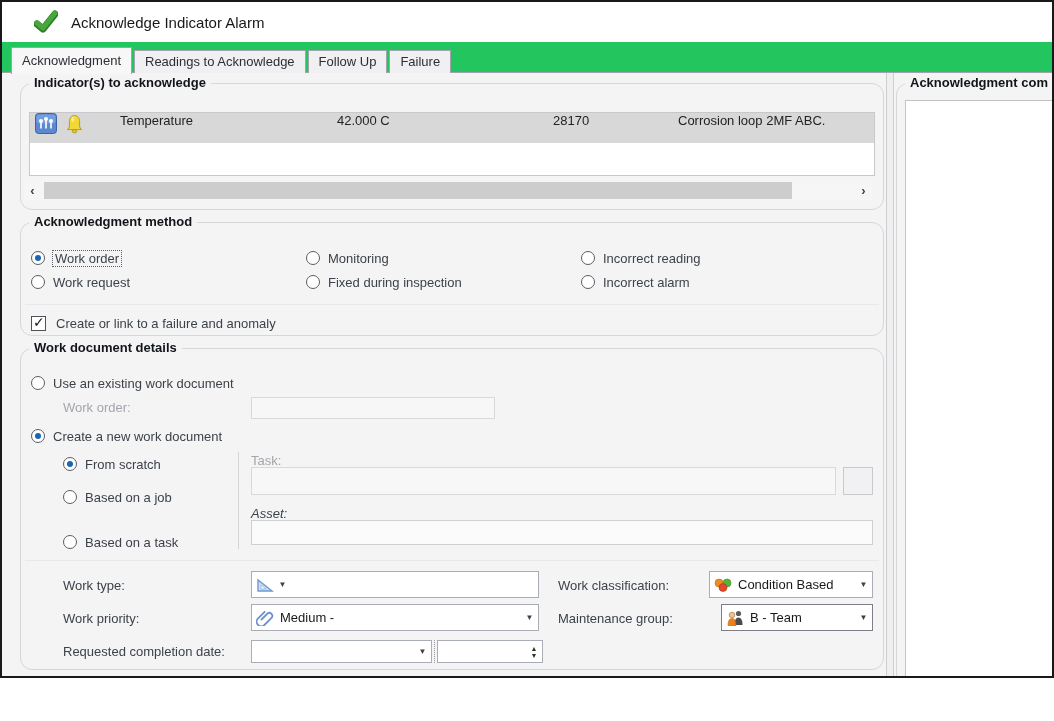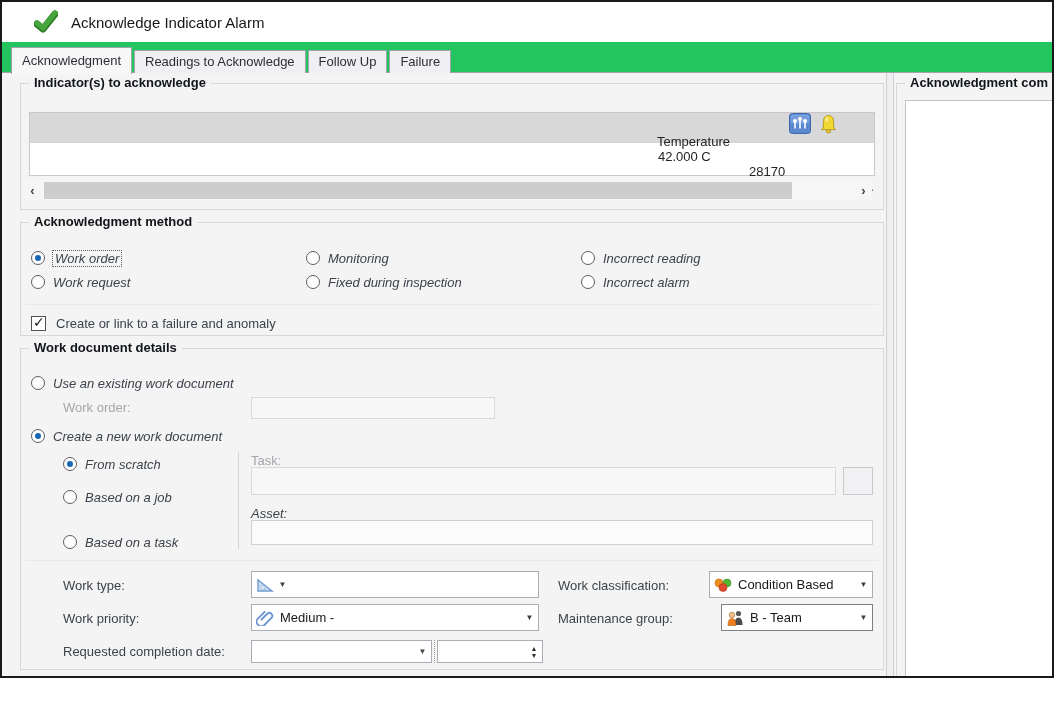--- a/index.html
+++ b/index.html
@@ -13,37 +13,37 @@
 
   
   .tabstrip { position:absolute; left:9px; top:44px; height:27px; display:flex; align-items:flex-end; z-index:3; }
   .tab { border:1px solid #a0a3ab; border-bottom:none; background:#f0f0f2; height:23px; padding:3px 10px 0 10px; color:#2b2f35; margin-right:2px; white-space:nowrap; }
   .tab.active { background:#f7f7f8; height:27px; padding-top:5px; position:relative; top:1px; z-index:4; }
 
   
   .content { position:absolute; left:0; top:70px; right:0; bottom:0; background:#f4f4f5; border-top:1px solid #a0a3ab; }
 
   
-  .grp { position:absolute; border:1px solid #d7d7d9; border-radius:0; }
+  .grp { position:absolute; border:1px solid #d7d7d9; border-radius:12px; }
   .grp > .t { position:absolute; top:-9px; left:8px; background:#f4f4f5; padding:0 5px; font-weight:bold; color:#111418; white-space:nowrap; }
 
   
   .tbl { position:absolute; left:8px; top:28px; width:846px; height:64px; background:#fff; border:1px solid #c8c8ca; }
-  .tblrow { height:30px; background:#d8d8d8; display:flex; align-items:flex-end; color:#232323;flex-direction:column; }
+  .tblrow { height:30px; background:#d8d8d8; display:flex; align-items:flex-start; color:#232323; }
   .c-icons { width:90px; display:flex; align-items:center; padding-left:5px; gap:9px; }
-  .c-name { width:217px; } .c-value { width:216px;margin-left:20px; } .c-id { width:125px; } .c-desc { flex:1; }
+  .c-name { width:217px; } .c-value { width:216px; } .c-id { width:125px; } .c-desc { flex:1; }
 
   
   .hscroll { position:absolute; left:3px; top:97px; width:848px; height:19px; background:#f6f6f7; }
   .sarr { position:absolute; top:0; width:17px; height:19px; display:flex; align-items:center; justify-content:center; color:#3f3f41; font-weight:bold; font-size:13px; }
   .sarr.l { left:0; } .sarr.r { right:0; }
   .sthumb { position:absolute; left:20px; top:1px; width:748px; height:17px; background:#cdcdcd; }
 
   
-  .radio { position:absolute; display:flex; align-items:center; gap:8px; height:20px;font-style:italic; }
+  .radio { position:absolute; display:flex; align-items:center; gap:8px; height:20px; }
   .rad { width:14px; height:14px; border:1px solid #5a5d62; border-radius:50%; background:#fff; flex:0 0 auto; position:relative; }
   .rad.sel::after { content:""; position:absolute; left:3px; top:3px; width:6px; height:6px; border-radius:50%; background:#1767b6; }
   .radio .rlbl { white-space:nowrap; }
   .radio.focus .rlbl { outline:1px dotted #5d6065; padding:0 2px; }
   .cbrow { position:absolute; display:flex; align-items:center; gap:10px; height:22px; }
   .cb { width:15px; height:15px; border:1px solid #4e5156; background:#fff; position:relative; flex:0 0 auto; }
   .cb::after { content:"✓"; position:absolute; left:1px; top:-3px; font-size:14px; font-weight:bold; color:#17191c; }
   .hline { position:absolute; left:4px; right:4px; height:1px; background:#e8e8ea; }
   .vline { position:absolute; width:1px; background:#d5d5d7; }
 

